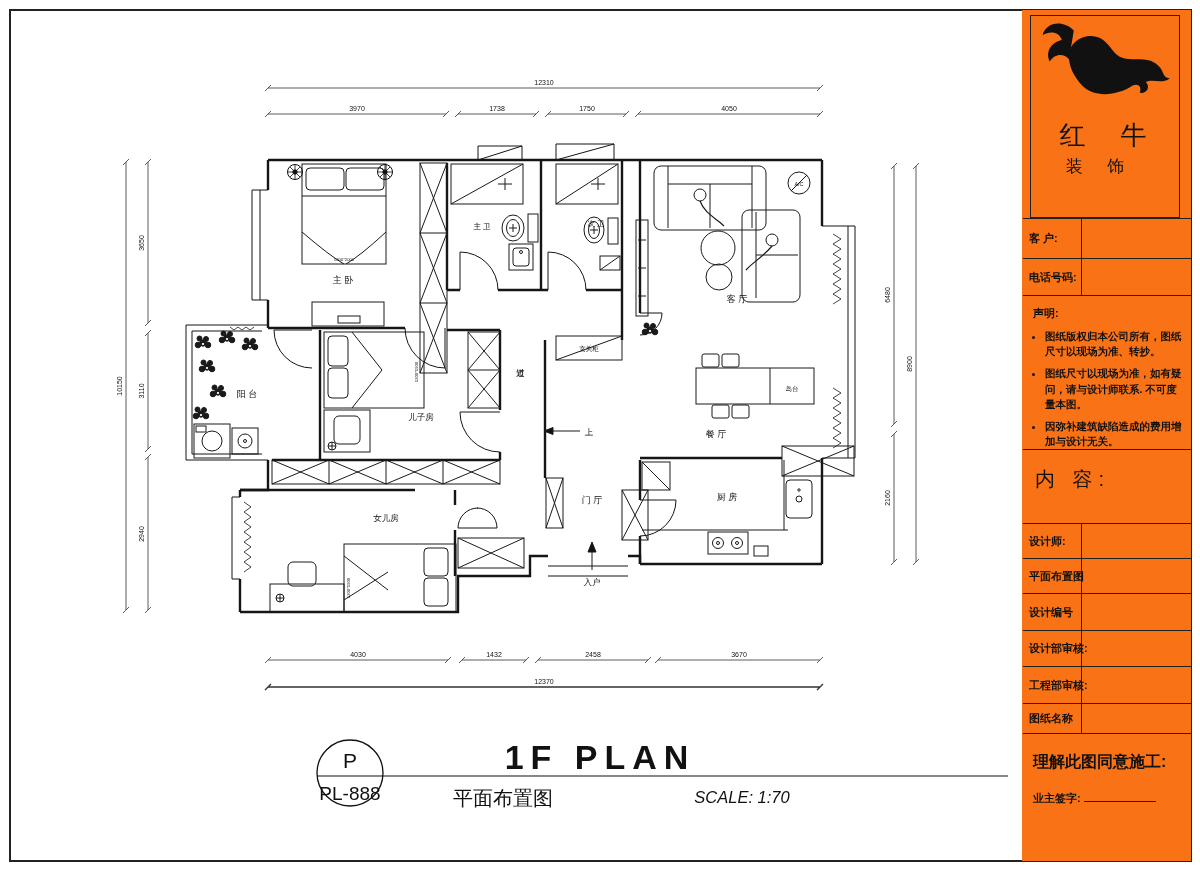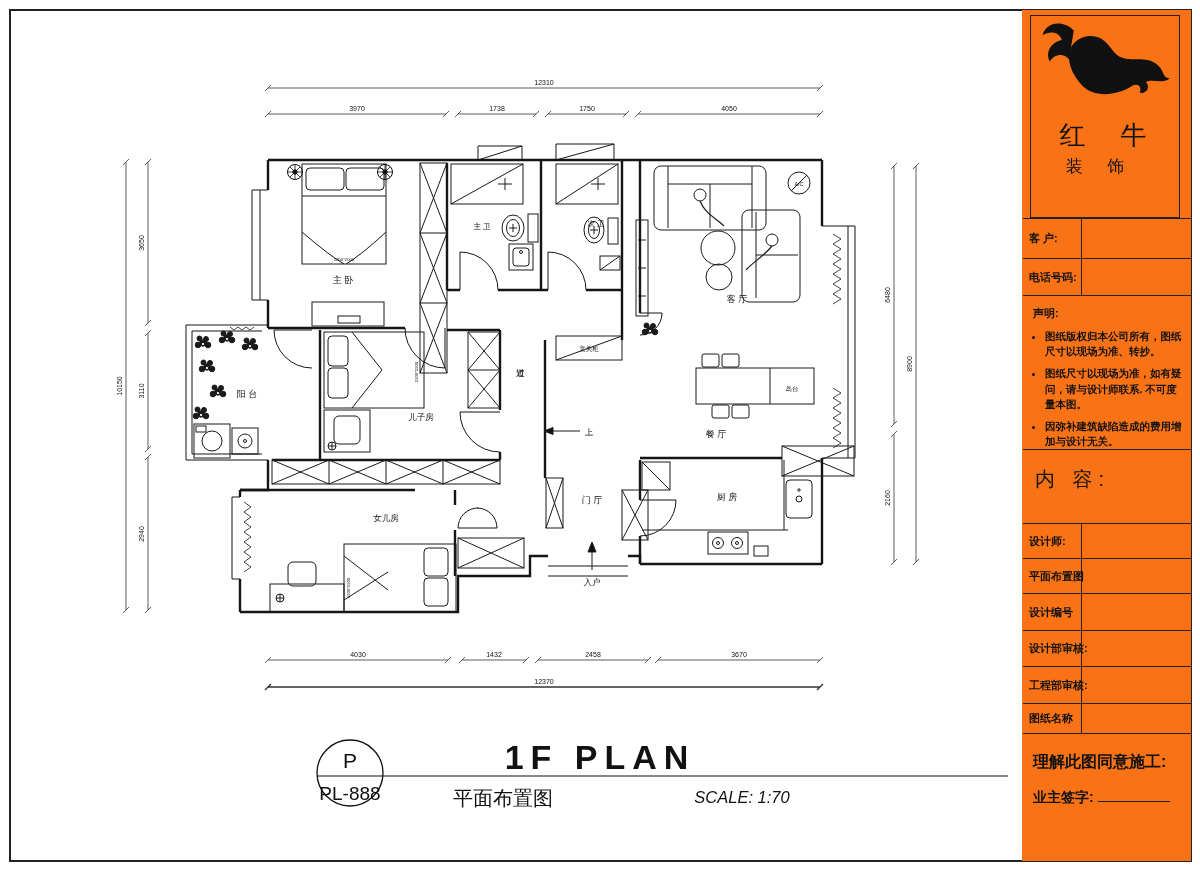--- a/index.html
+++ b/index.html
@@ -18,21 +18,21 @@
   .tb-row{display:flex;border-top:1px solid #222;box-sizing:border-box;}
   .tb-label{width:59px;padding:0 0 0 6px;border-right:1px solid #222;display:flex;align-items:center;
             font-size:11px;font-weight:bold;box-sizing:border-box;white-space:nowrap;}
   .tb-value{flex:1;}
   .tb-box{border-top:1px solid #222;box-sizing:border-box;padding:6px 6px 0 8px;}
   .st-head{font-size:11px;font-weight:bold;margin:4px 0 8px 2px;}
   .st-list{margin:0;padding-left:14px;font-size:10.5px;font-weight:bold;line-height:1.45;}
   .st-list li{margin-bottom:7px;}
   .content-label{font-size:20px;font-weight:normal;letter-spacing:6px;padding:10px 0 0 4px;}
   .approve{font-size:16px;font-weight:bold;margin:12px 0 0 2px;}
-  .sign{font-size:14px;font-weight:bold;margin:16px 0 0 2px;}
+  .sign{font-size:11px;font-weight:bold;margin:16px 0 0 2px;}
   .sign-line{display:inline-block;width:72px;border-bottom:1px solid #222;height:12px;}
 </style>
 </head>
 <body>
 
 <div class="sheet">
 
 <svg class="plan-svg" width="1200" height="871" viewBox="0 0 1200 871">
 
   <rect x="10" y="10" width="1181" height="851" fill="none" stroke="#222" stroke-width="2"></rect>

